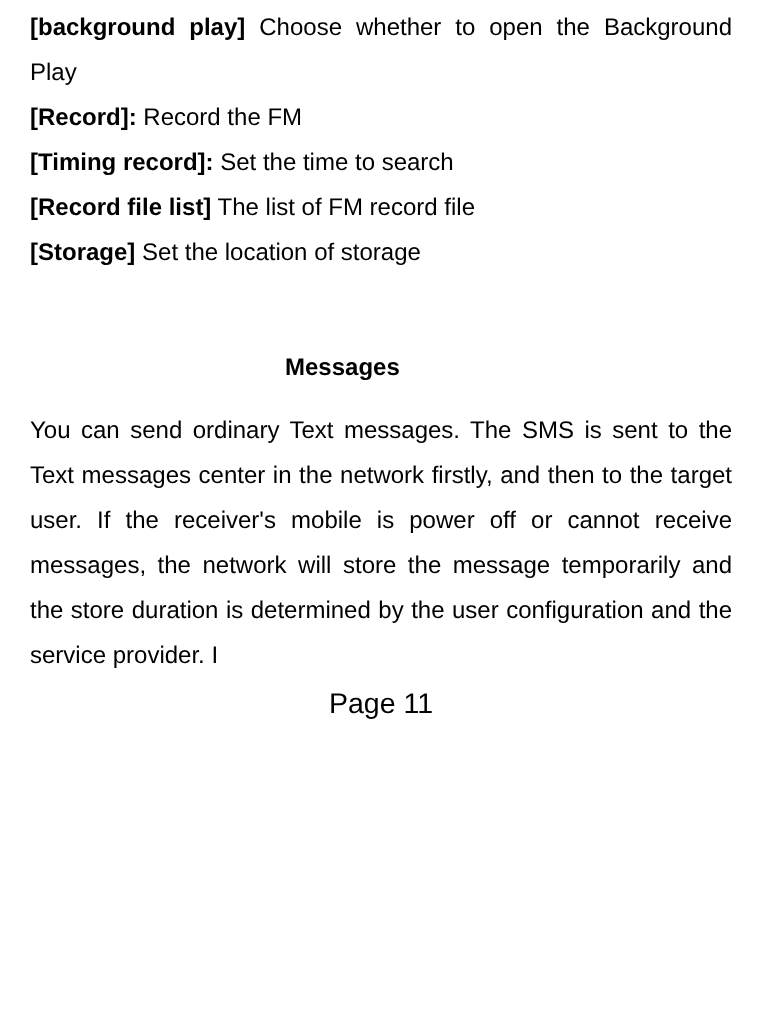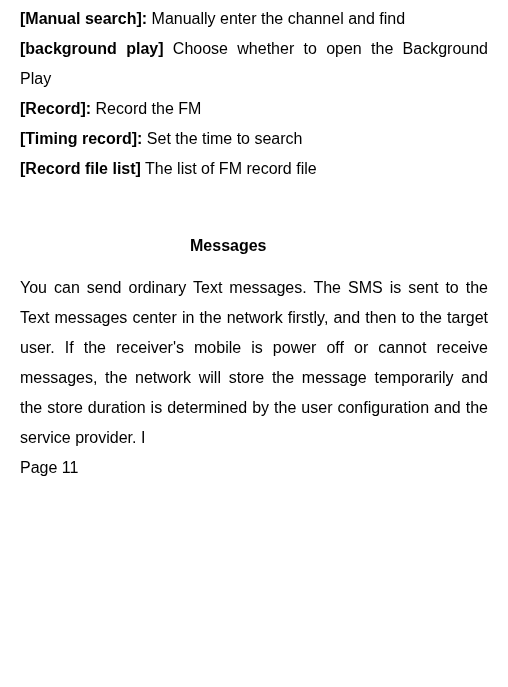--- a/index.html
+++ b/index.html
@@ -44,44 +44,45 @@
     padding-left:110px;
     margin-top:47px;
   }
   .para{
     font-size:16px;
     line-height:30px;
     text-align:justify;
     text-justify:inter-word;
   }
   .footer{
-    font-size:16px;
+    text-align:center;
+    font-size:19px;
     margin-top:6px;
   }
 </style>
 </head>
 <body>
 
 <div class="page">
 
-  <div class="row">
-    <span class="label">[Manual search]:</span><span> Manually enter the channel and find</span>
-  </div>
   <div class="row row-justify">
     <span class="label">[background play]</span><span> Choose whether to open the Background Play</span>
   </div>
   <div class="row">
     <span class="label">[Record]:</span><span> Record the FM</span>
   </div>
   <div class="row">
     <span class="label">[Timing record]:</span><span> Set the time to search</span>
   </div>
   <div class="row">
     <span class="label">[Record file list]</span><span>   The list of FM record file</span>
   </div>
+  <div class="row">
+    <span class="label">[Storage]</span><span> Set the location of storage</span>
+  </div>
 
   <div class="heading">
     <span class="heading-inner">Messages</span>
   </div>
 
   <div class="para">You can send ordinary Text messages. The SMS is sent to the Text messages center in the network firstly, and then to the target user. If the receiver's mobile is power off or cannot receive messages, the network will store the message temporarily and the store duration is determined by the user configuration and the service provider. I</div>
 
   <div class="footer">Page 11</div>
 </div>
 

